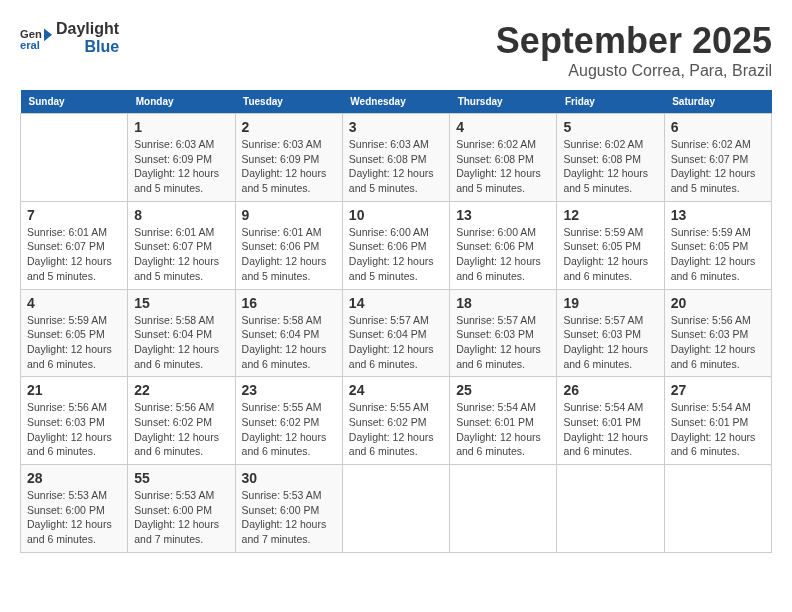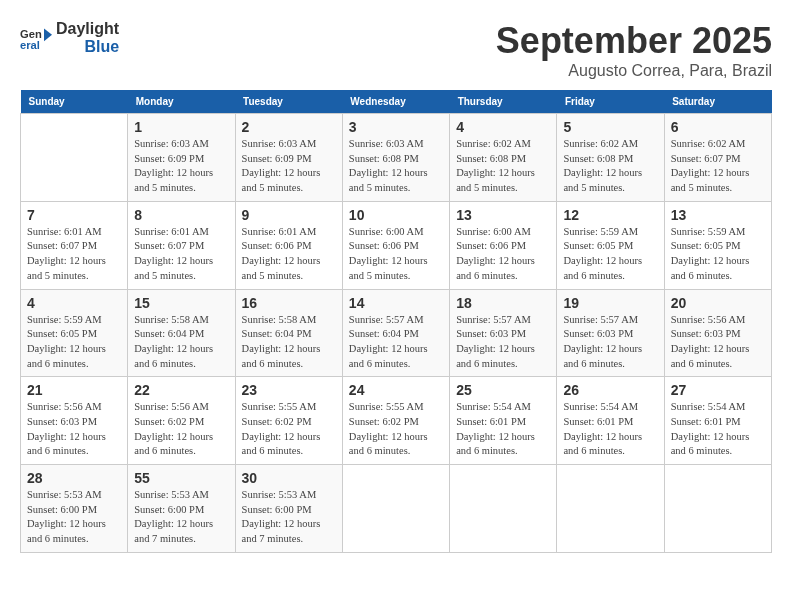--- a/index.html
+++ b/index.html
@@ -62,21 +62,20 @@
       font-size: 14px;
       font-weight: bold;
       color: #333;
       display: block;
       margin-bottom: 2px;
     }
     .day-info {
       color: #444;
       font-size: 10.5px;
       line-height: 1.4;
-      font-family: Liberation Serif, serif;
     }
     tbody tr:nth-child(odd) td {
       background: #f9f9f9;
     }
     tbody tr:nth-child(even) td {
       background: #fff;
     }
     td.empty {
       background: #fff !important;
     }

